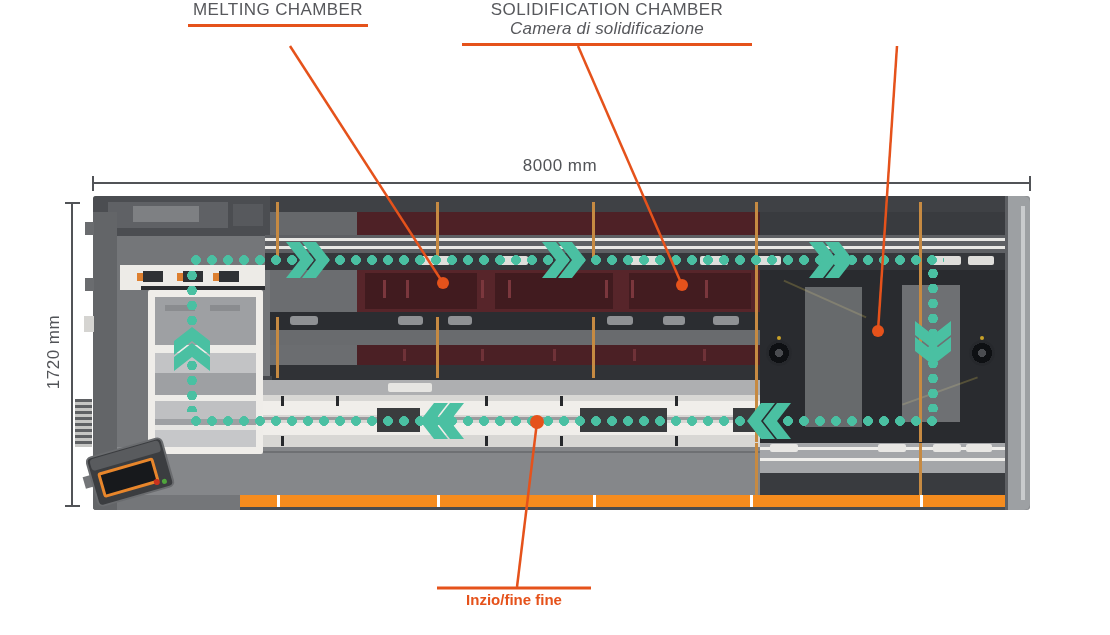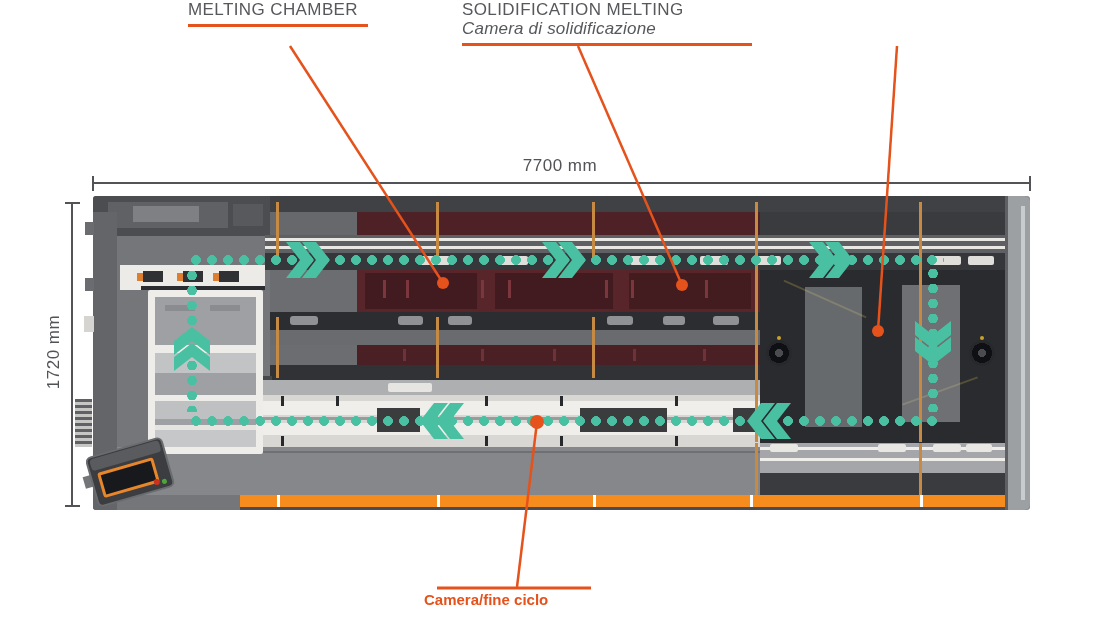--- a/index.html
+++ b/index.html
@@ -1,20 +1,20 @@
 <!DOCTYPE html>
 <html><head>
 <meta charset="utf-8">
 <style>
   html,body{margin:0;padding:0;background:#ffffff;}
   .stage{position:relative;width:1110px;height:635px;background:#fff;overflow:hidden;
          font-family:"Liberation Sans", sans-serif;}
   .abs{position:absolute;}
   
-  .callout{position:absolute;z-index:6;color:#57585C;}
+  .callout{position:absolute;text-align:center;z-index:6;color:#57585C;}
   .c-title{font-size:17px;letter-spacing:.4px;line-height:1.05;white-space:nowrap;}
   .c-sub{font-size:17px;font-style:italic;letter-spacing:.2px;line-height:1.15;white-space:nowrap;}
   .c-line{height:3px;background:#E5521B;margin-top:5px;}
   .callout-bottom{color:#E5521B;}
   .cb-title{font-size:17px;font-weight:bold;letter-spacing:.2px;white-space:nowrap;}
   .cb-sub{font-size:15px;font-weight:bold;white-space:nowrap;}
   
   .dim-label{position:absolute;color:#515357;font-size:17px;letter-spacing:.5px;text-align:center;z-index:6;}
   
   .dots-h{position:absolute;z-index:3;height:12px;
@@ -37,30 +37,30 @@
 </head>
 <body>
 
 <div class="stage">
 
   <div class="callout" style="left:188px;top:1px;width:180px;">
     <div class="c-title">MELTING CHAMBER</div>
     <div class="c-line"></div>
   </div>
   <div class="callout" style="left:462px;top:1px;width:290px;">
-    <div class="c-title">SOLIDIFICATION MELTING</div>
+    <div class="c-title">SOLIDIFICATION CHAMBER</div>
     <div class="c-sub">Camera di solidificazione</div>
     <div class="c-line"></div>
   </div>
 
   <div class="callout callout-bottom" style="left:424px;top:591px;width:180px;">
-    <div class="cb-sub">Camera/fine ciclo</div>
-  </div>
-
-  <div class="dim-label" style="left:460px;top:156px;width:200px;">7700 mm</div>
+    <div class="cb-sub">Inzio/fine fine</div>
+  </div>
+
+  <div class="dim-label" style="left:460px;top:156px;width:200px;">8000 mm</div>
   <div class="dim-label" style="left:-1px;top:342px;width:110px;height:20px;transform:rotate(-90deg);">1720 mm</div>
 
   <div class="m">
 
     <div style="left:177px;top:0;width:735px;height:16px;background:#3F4145;"></div>
 
     <div style="left:0;top:0;width:177px;height:40px;background:#4B4D51;"></div>
     <div style="left:15px;top:6px;width:120px;height:26px;background:#5F6165;"></div>
     <div style="left:40px;top:10px;width:66px;height:16px;background:#7E8083;"></div>
     <div style="left:140px;top:8px;width:30px;height:22px;background:#57595D;"></div>

